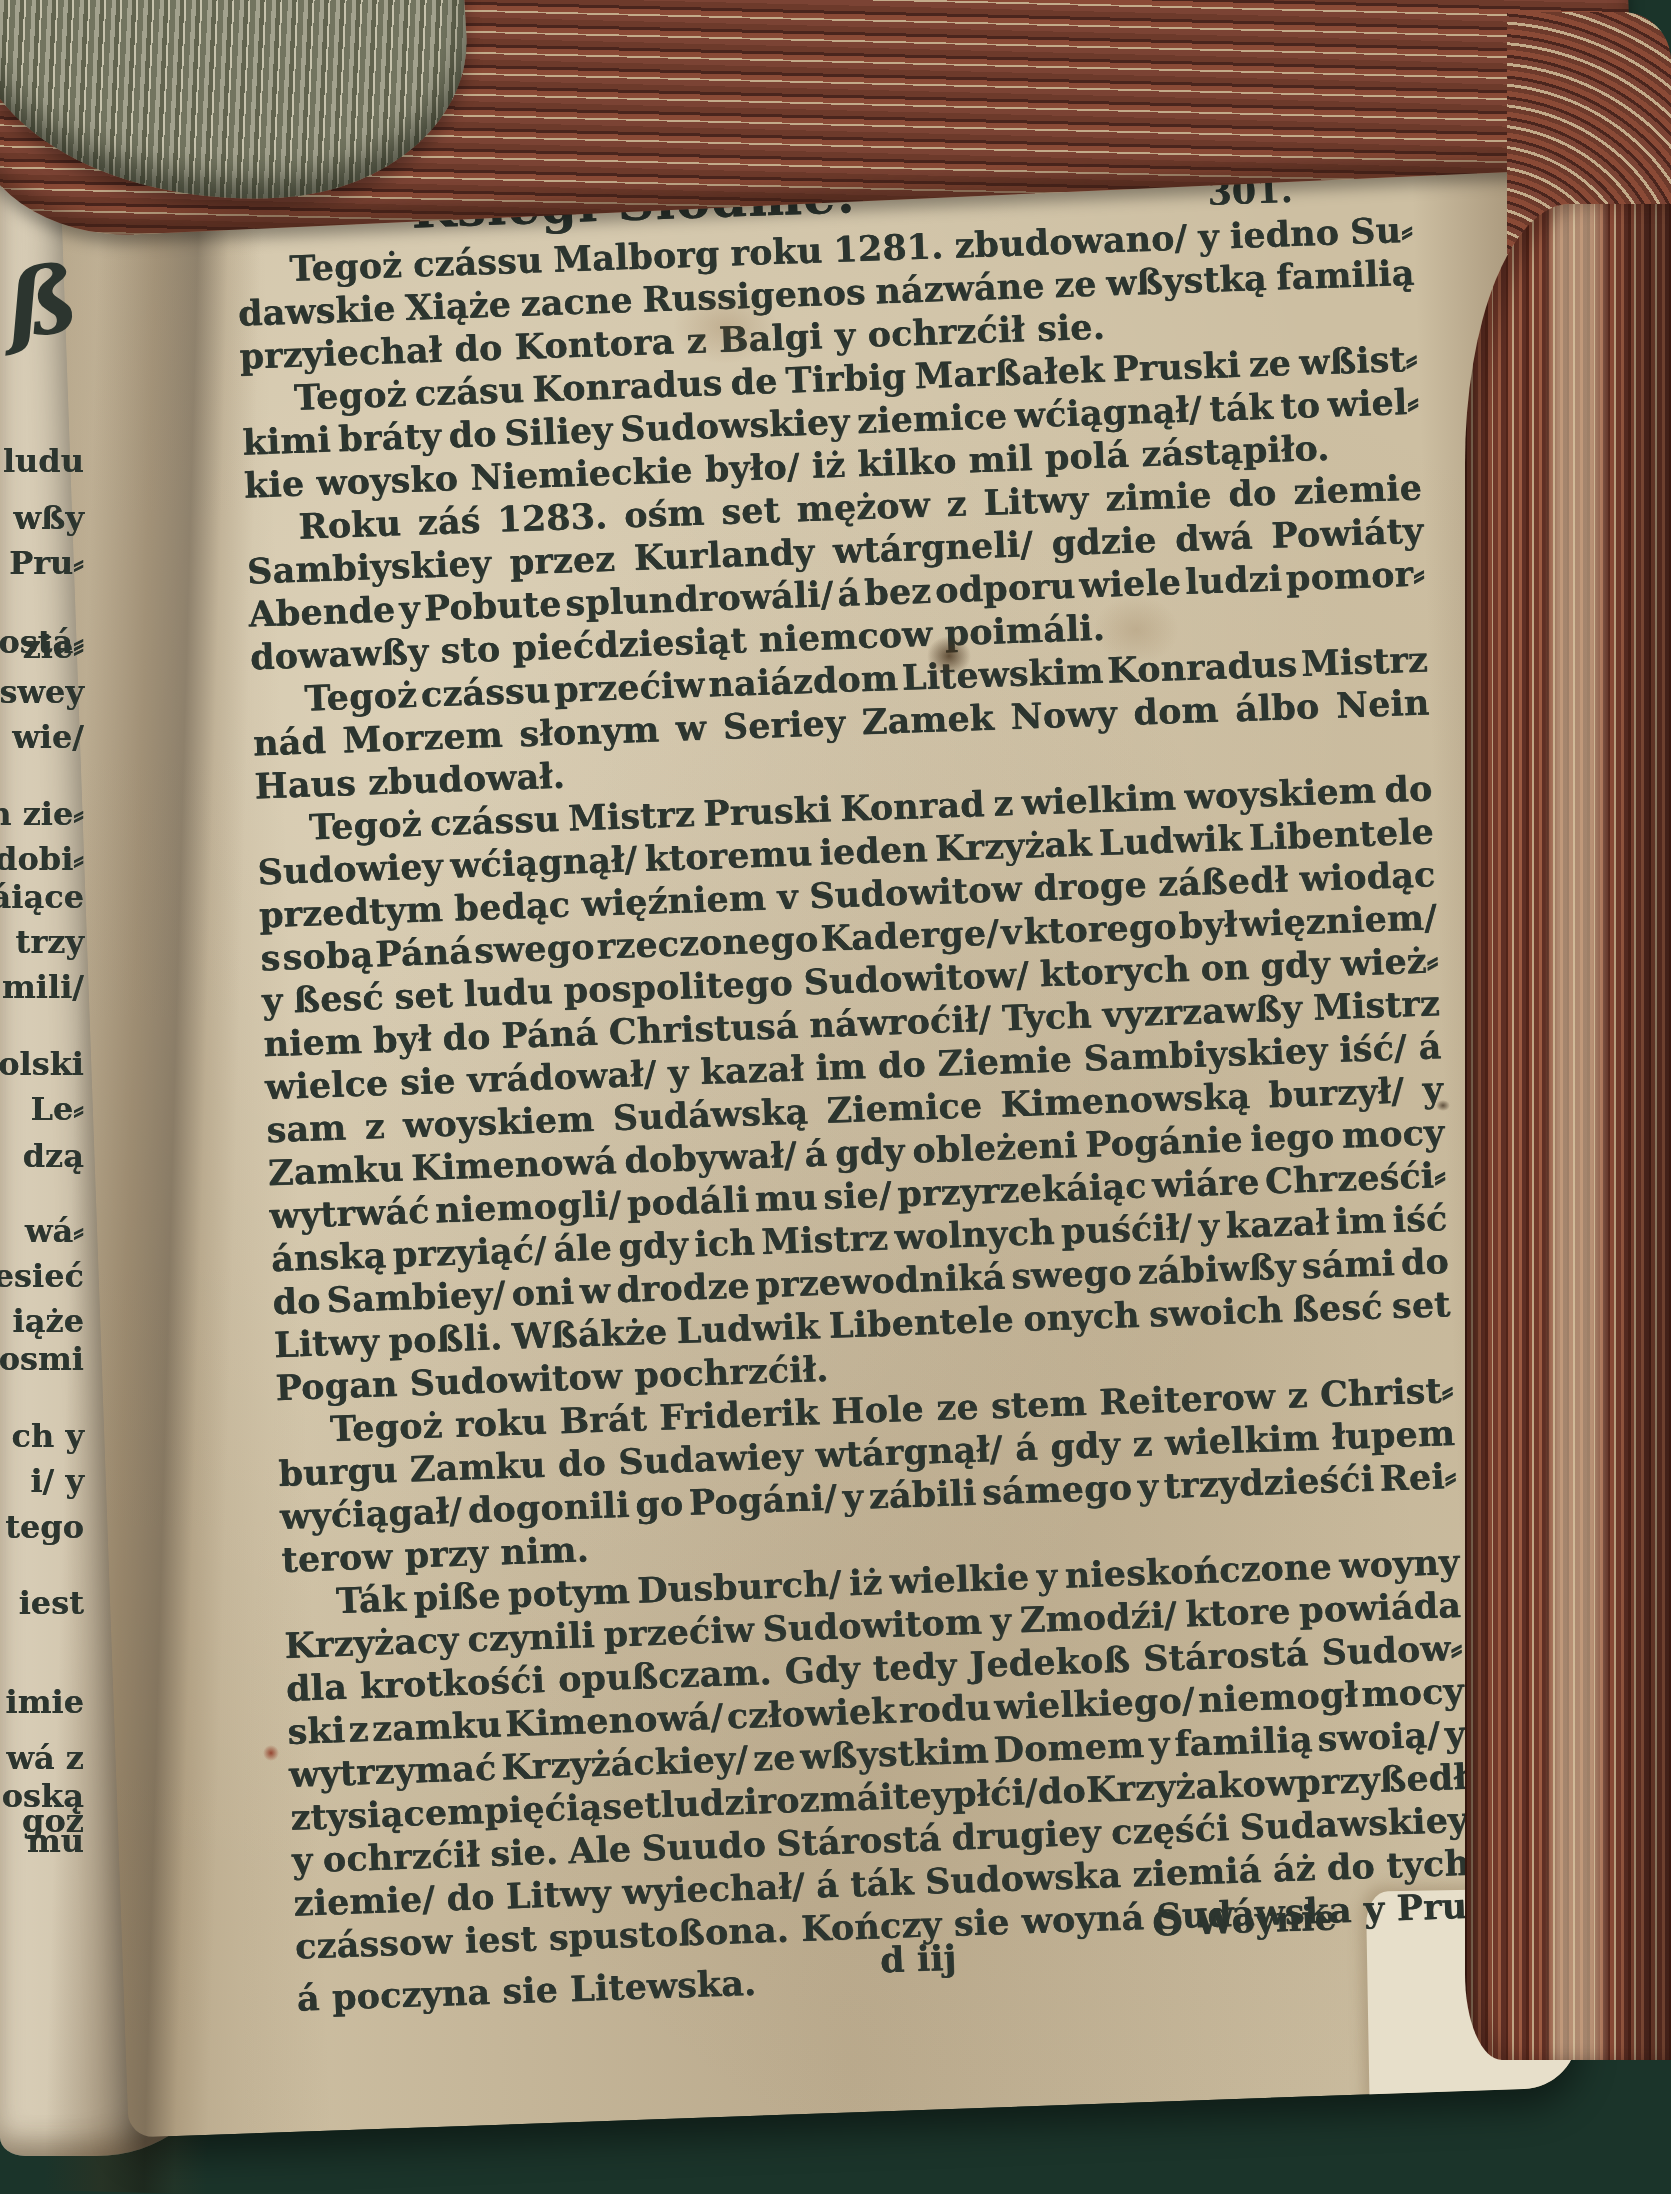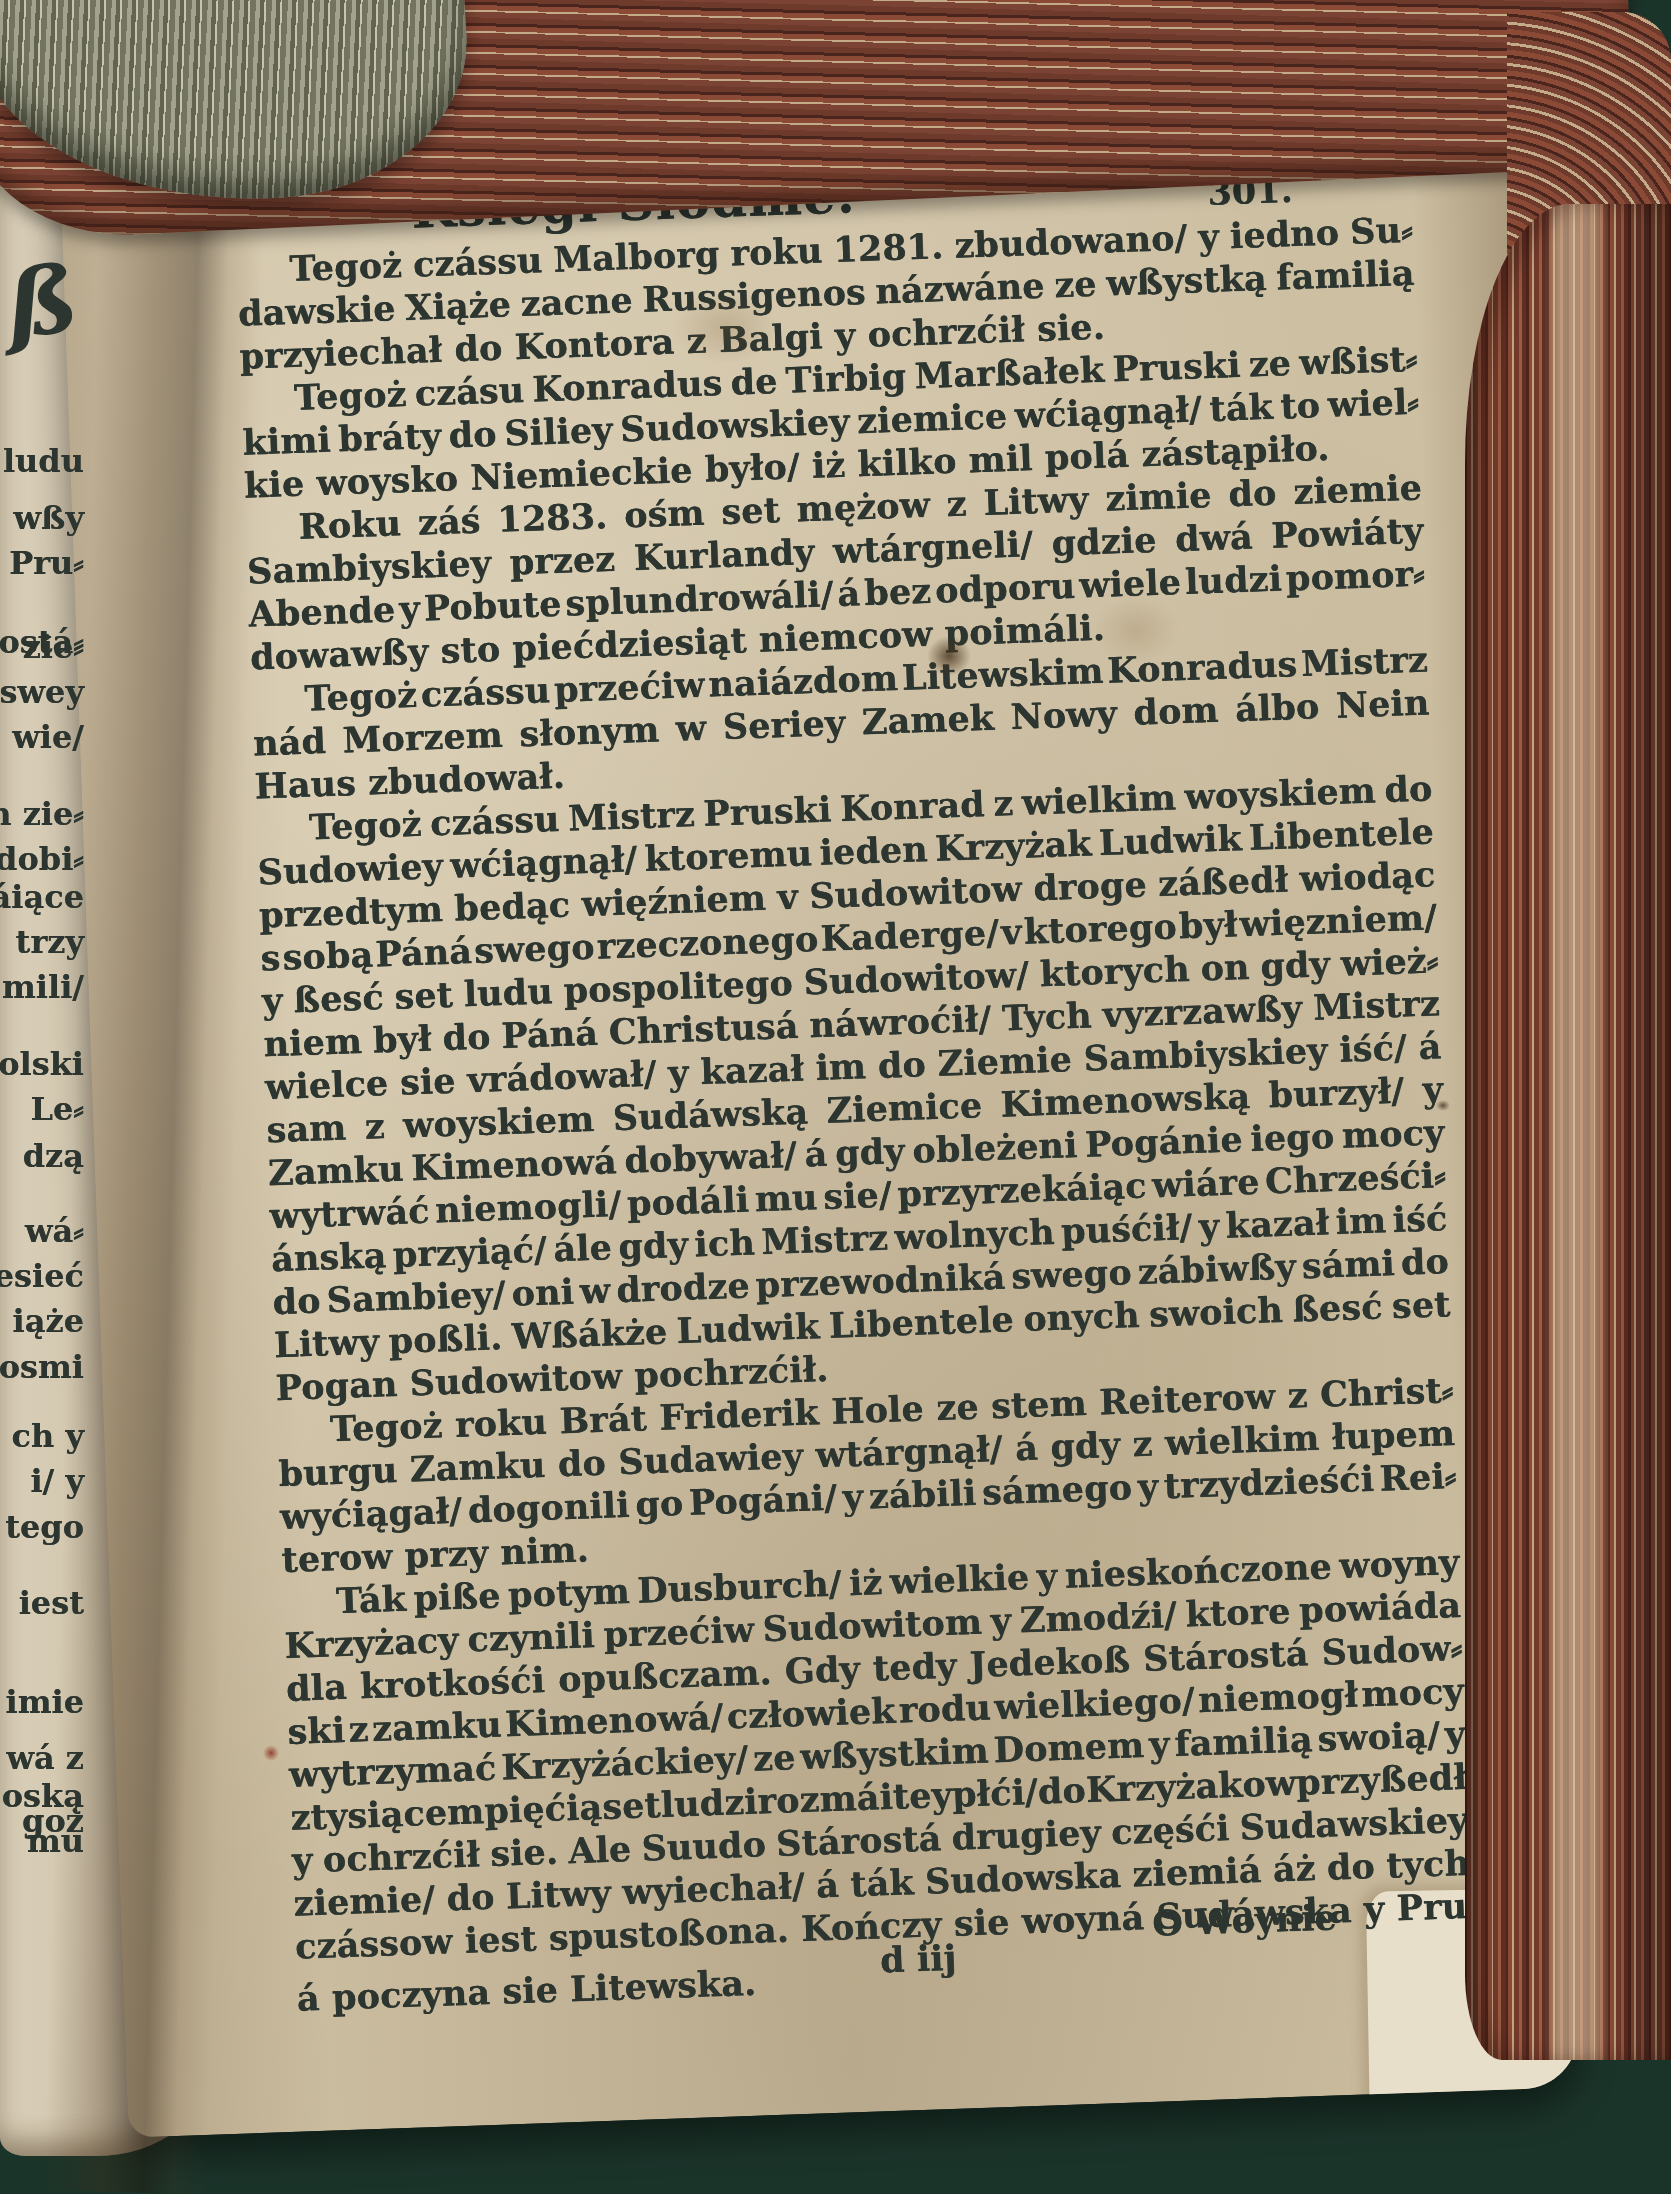--- a/index.html
+++ b/index.html
@@ -552,21 +552,21 @@
       <div class="fragment" style="top: 841px;">dobi⸗</div>
       <div class="fragment" style="top: 879px;">dáiące</div>
       <div class="fragment" style="top: 924px;">trzy</div>
       <div class="fragment" style="top: 969px;">mili/</div>
       <div class="fragment" style="top: 1046px;">olski</div>
       <div class="fragment" style="top: 1091px;">Le⸗</div>
       <div class="fragment" style="top: 1130px; margin-top: 8px;">dzą</div>
       <div class="fragment" style="top: 1213px;">wá⸗</div>
       <div class="fragment" style="top: 1258px;">esieć</div>
       <div class="fragment" style="top: 1303px;">iąże</div>
-      <div class="fragment" style="top: 1341px; margin-top: 8px;">osmi</div>
+      <div class="fragment" style="top: 1341px;">osmi</div>
       <div class="fragment" style="top: 1418px;">ch y</div>
       <div class="fragment" style="top: 1463px;">i/ y</div>
       <div class="fragment" style="top: 1509px;">tego</div>
       <div class="fragment" style="top: 1585px;">iest</div>
       <div class="fragment" style="top: 1656px; margin-top: 28px;">imie</div>
       <div class="fragment" style="top: 1740px;">wá z</div>
       <div class="fragment" style="top: 1778px;">oską</div>
       <div class="fragment" style="top: 1823px;">mu</div>
       <div class="fragment" style="top: 1803px;">goż</div>
     </div>

